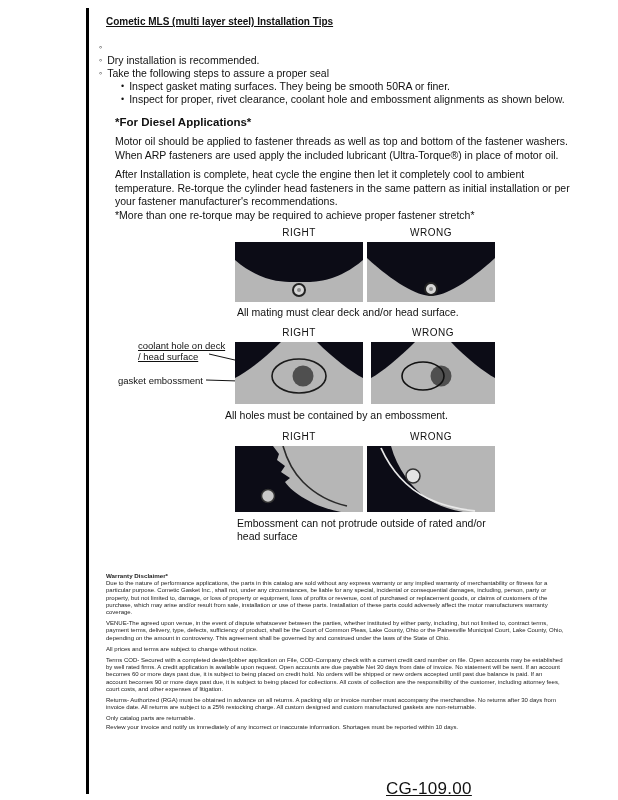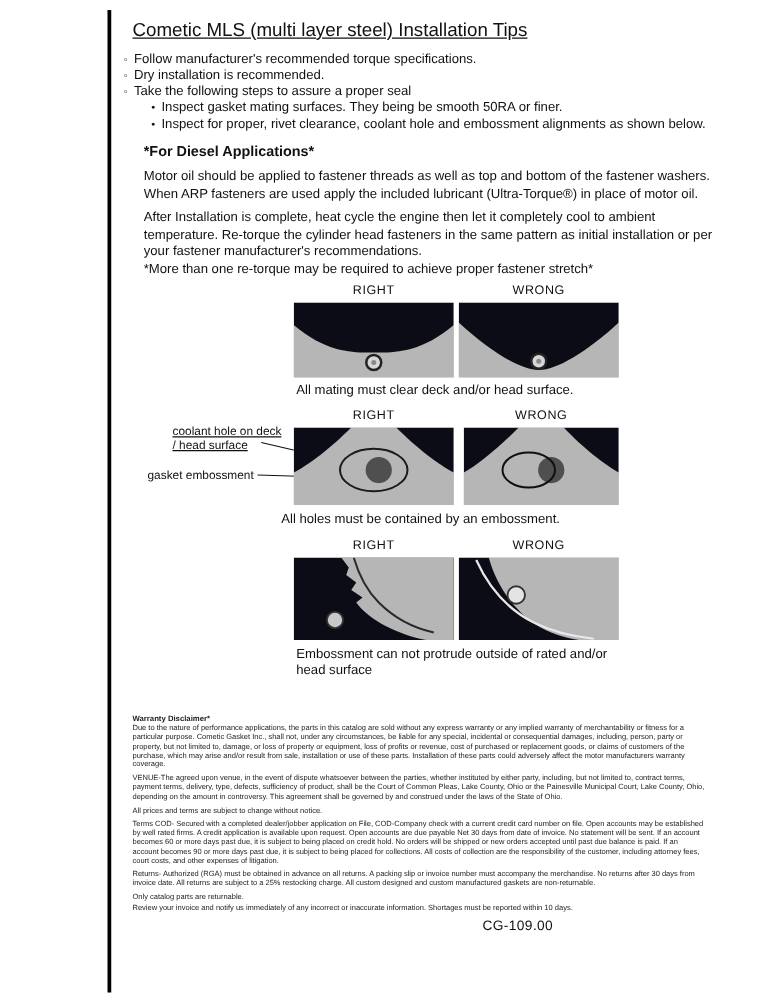--- a/index.html
+++ b/index.html
@@ -1,19 +1,19 @@
 <!DOCTYPE html>
 <html><head>
 <meta charset="utf-8">
 <style>
   html,body{margin:0;padding:0;background:#ffffff;}
   .page{position:relative;width:618px;height:800px;background:#ffffff;font-family:"Liberation Sans",sans-serif;color:#111;overflow:hidden;}
   .abs{position:absolute;}
   .left-rule{left:86px;top:8px;width:3px;height:786px;background:#000;}
-  .title{left:106px;top:16px;font-size:15px;font-weight:normal;text-decoration:underline;white-space:nowrap;}
+  .title{left:106px;top:16px;font-size:10px;font-weight:bold;text-decoration:underline;white-space:nowrap;}
   .bullet-line{left:99px;font-size:10.5px;display:flex;gap:5px;align-items:flex-start;white-space:nowrap;}
   .sub-line{left:121px;font-size:10.5px;display:flex;gap:5px;white-space:nowrap;}
   .marker{font-size:9px;line-height:13px;}
   .b1{top:41px}.b2{top:54px}.b3{top:67px}.s1{top:80px}.s2{top:93px}
   .diesel-head{left:115px;top:116px;font-size:11.5px;font-weight:bold;}
   .para{left:115px;width:462px;font-size:10.5px;line-height:13.5px;}
   .p1{top:135px}.p2{top:168px}
   .note{left:115px;top:209px;font-size:10.5px;white-space:nowrap;}
   .dlabel{width:128px;text-align:center;font-size:10px;letter-spacing:0.5px;}
   .r1r{left:235px;top:227px}.r1w{left:367px;top:227px}
@@ -31,34 +31,33 @@
   .cap1{left:237px;top:306px;white-space:nowrap;}
   .cap2{left:225px;top:409px;white-space:nowrap;}
   .cap3{left:237px;top:517px;width:250px;line-height:13px;}
   .lab-cool{left:138px;top:340px;width:92px;font-size:9.5px;line-height:11px;text-decoration:underline;}
   .lab-emb{left:118px;top:375px;font-size:9.5px;white-space:nowrap;}
   .leader{left:205px;top:344px;width:100px;height:46px;}
   .legal{left:106px;top:572px;width:458px;font-size:6px;line-height:7.2px;color:#222;}
   .legal-h{font-weight:bold;margin-bottom:1px;font-size:6.2px;}
   .lp{margin-bottom:4px;}
   .lp-tight{margin-bottom:1px;}
-  .footer{left:386px;top:735px;font-size:11px;letter-spacing:0.3px;}
+  .footer{left:386px;top:779px;font-size:17px;letter-spacing:0.3px;text-decoration:underline;}
 </style>
 </head>
 <body>
 
 <div class="page">
 
   <div class="abs left-rule"></div>
 
   <div class="abs title">Cometic MLS (multi layer steel) Installation Tips</div>
 
   <div class="abs bullet-line b1">
     <span class="marker">◦</span>
-    <span>Follow manufacturer's recommended torque specifications.</span>
   </div>
   <div class="abs bullet-line b2">
     <span class="marker">◦</span>
     <span>Dry installation is recommended.</span>
   </div>
   <div class="abs bullet-line b3">
     <span class="marker">◦</span>
     <span>Take the following steps to assure a proper seal</span>
   </div>
   <div class="abs sub-line s1">

